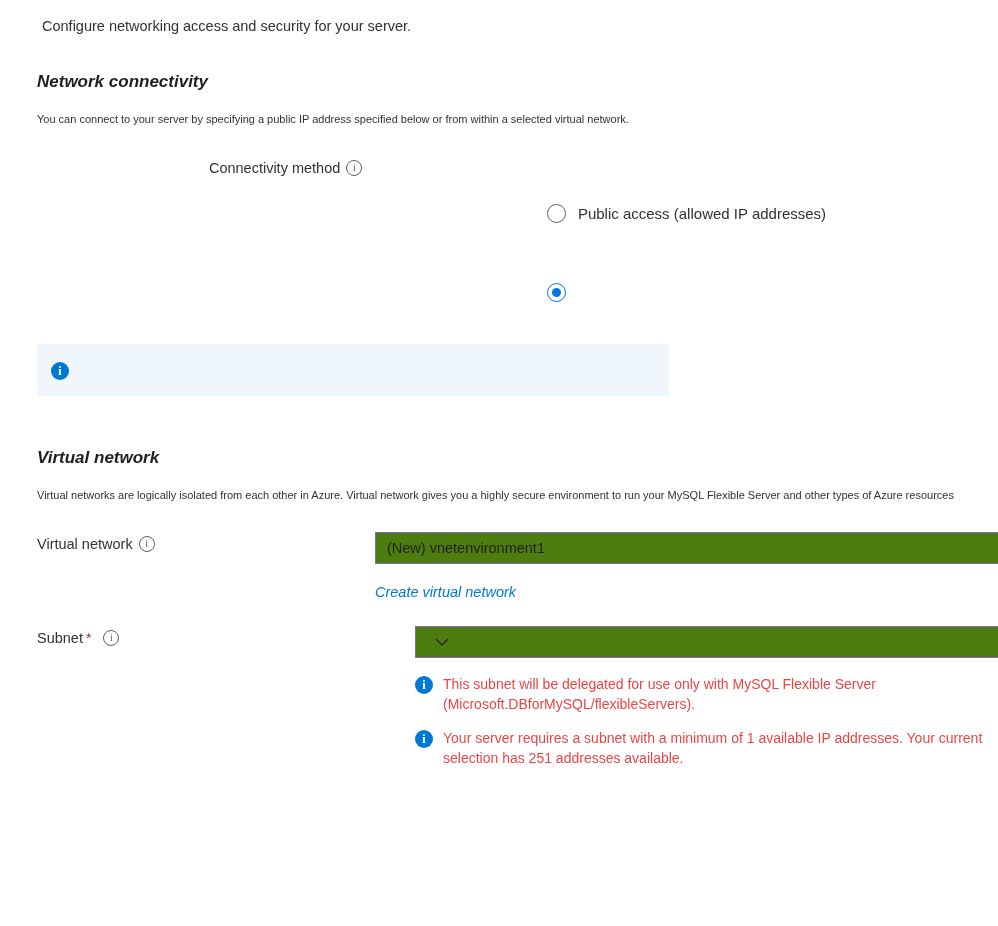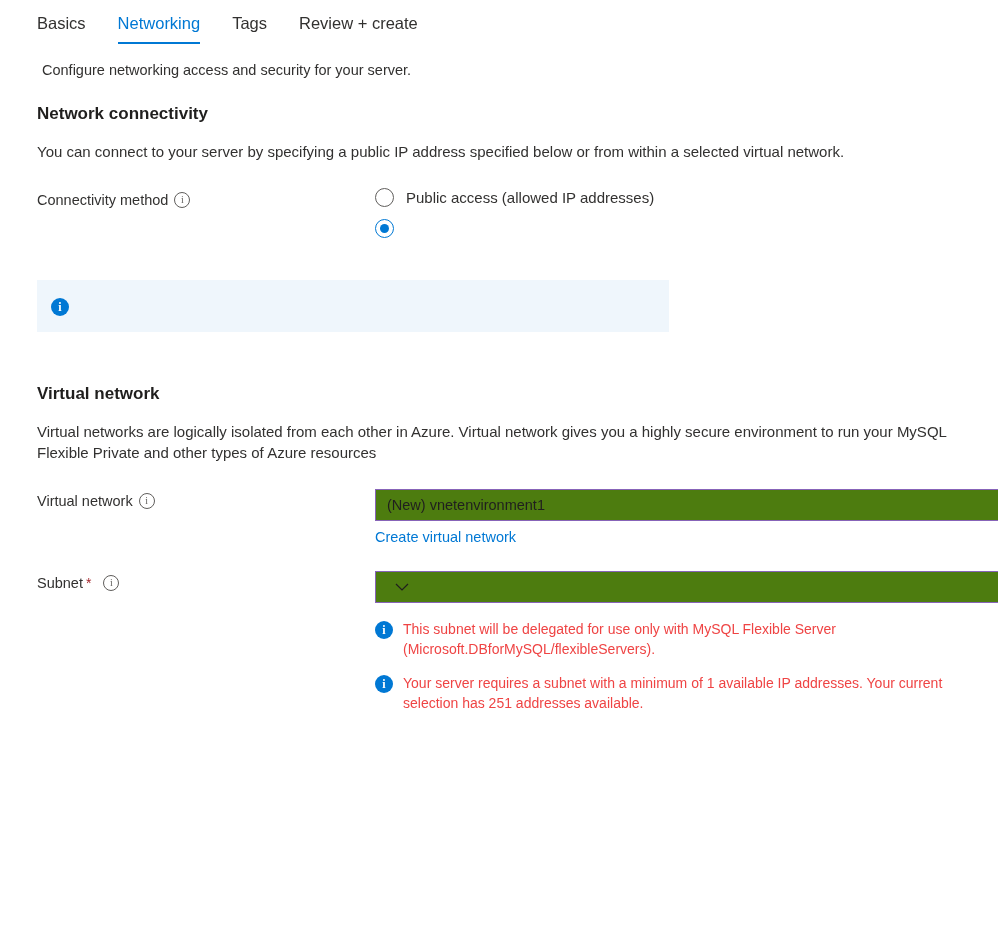--- a/index.html
+++ b/index.html
@@ -55,28 +55,29 @@
     background: #0078d4;
   }
 
   
   .intro {
     margin: 18px 0 0 42px;
     font-size: 14.5px;
     color: #323130;
   }
   h2.section {
-    margin: 26px 0 0 37px;
+    margin: 38px 0 0 37px;
     font-size: 17px;
     font-weight: bold;
     color: #201f1e;
+    font-style: italic;
   }
   .para {
     margin: 17px 0 0 37px;
-    font-size: 15px;
+    font-size: 11px;
     color: #323130;
     max-width: 940px;
     line-height: 21px;
   }
 
   
   .row {
     display: flex;
     align-items: flex-start;
     margin-left: 37px;
@@ -119,20 +120,21 @@
   .radio-group {
     display: flex;
     flex-direction: column;
     gap: 12px;
   }
   .radio-item {
     display: flex;
     align-items: center;
     gap: 12px;
     cursor: pointer;
+    margin-top: 48px;
   }
   .radio {
     width: 19px;
     height: 19px;
     border-radius: 50%;
     border: 1px solid #605e5c;
     box-sizing: border-box;
     background: #fff;
     flex: 0 0 19px;
     position: relative;
@@ -221,22 +223,23 @@
     text-overflow: ellipsis;
   }
   .chev {
     width: 14px;
     height: 14px;
     flex: 0 0 14px;
     margin-left: 8px;
   }
   .chev svg { display: block; }
   .sub-link {
-    margin-top: 8px;
+    margin-top: 20px;
     font-size: 14.5px;
+    font-style: italic;
   }
   .notes {
     margin-top: 16px;
     display: flex;
     flex-direction: column;
     gap: 14px;
     width: 600px;
   }
   .note {
     display: flex;
@@ -246,62 +249,48 @@
     font-size: 14px;
     color: #ef4444;
     line-height: 20px;
   }
 </style>
 </head>
 <body>
 
 <div class="page">
 
-  <div class="tabs">
-    <div class="tab">
-      <span>Basics</span>
-    </div>
-    <div class="tab selected">
-      <span>Networking</span>
-    </div>
-    <div class="tab">
-      <span>Tags</span>
-    </div>
-    <div class="tab">
-      <span>Review + create</span>
-    </div>
-  </div>
 
   <div class="intro">Configure networking access and security for your server.</div>
 
   <h2 class="section">Network connectivity</h2>
   <div class="para">You can connect to your server by specifying a public IP address specified below or from within a selected virtual network.</div>
 
-  <div class="row" style="margin-top:26px;">
+  <div class="row" style="margin-top:26px;justify-content:center;">
     <div class="label">
       <span>Connectivity method</span>
       <span class="info-icon"></span>
     </div>
     <div class="radio-group">
       <div class="radio-item">
         <span class="radio"></span>
         <span class="radio-label">Public access (allowed IP addresses)</span>
       </div>
       <div class="radio-item">
         <span class="radio checked"></span>
       </div>
     </div>
   </div>
 
   <div class="banner">
     <span class="circle-i">i</span>
   </div>
 
   <h2 class="section" style="margin-top:52px;">Virtual network</h2>
-  <div class="para">Virtual networks are logically isolated from each other in Azure. Virtual network gives you a highly secure environment to run your MySQL Flexible Private and other types of Azure resources</div>
+  <div class="para">Virtual networks are logically isolated from each other in Azure. Virtual network gives you a highly secure environment to run your MySQL Flexible Server and other types of Azure resources</div>
 
   <div class="row" style="margin-top:26px;">
     <div class="label">
       <span>Virtual network</span>
       <span class="info-icon"></span>
     </div>
     <div class="field">
       <div class="select">
         <span class="val">(New) vnetenvironment1</span>
         <span class="chev">
@@ -309,21 +298,21 @@
               <path d="M1 4 L7 10 L13 4" fill="none" stroke="#201f1e" stroke-width="1.2"></path>
             </svg>
         </span>
       </div>
       <div class="sub-link">
         <a class="link">Create virtual network</a>
       </div>
     </div>
   </div>
 
-  <div class="row" style="margin-top:26px;">
+  <div class="row" style="margin-top:26px;gap:40px;">
     <div class="label">
       <span>Subnet</span>
       <span class="req">*</span>
       <span class="info-icon" style="margin-left:6px;"></span>
     </div>
     <div class="field">
       <div class="select">
         <span class="chev">
           <svg width="14" height="14" viewBox="0 0 14 14">
               <path d="M1 4 L7 10 L13 4" fill="none" stroke="#201f1e" stroke-width="1.2"></path>

